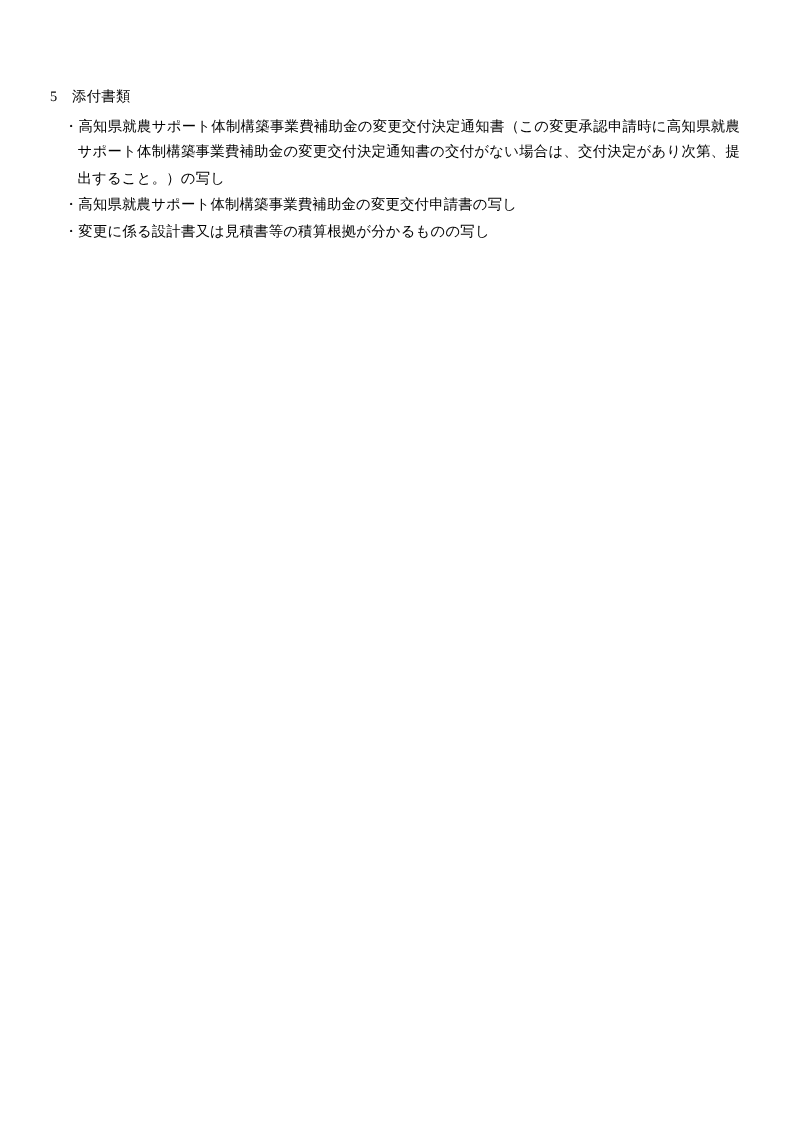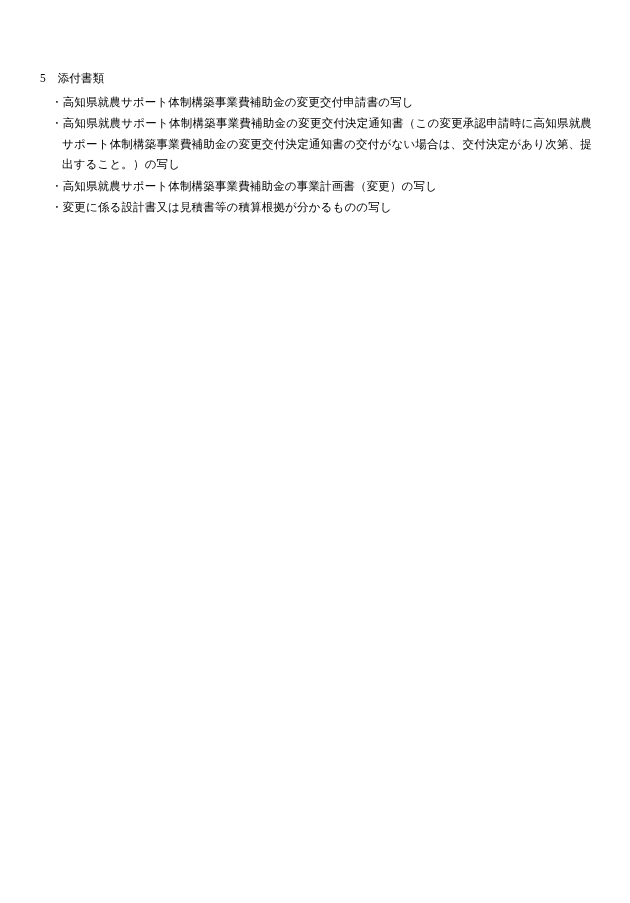--- a/index.html
+++ b/index.html
@@ -57,20 +57,19 @@
 </style>
 </head>
 <body>
 
 <div class="page">
   <div class="doc-body">
 
     <div class="section-heading">5　添付書類</div>
 
     <ul class="list">
+      <li class="list-item"><span class="bullet">・</span><span>高知県就農サポート体制構築事業費補助金の変更交付決定通知書（この変更承認申請時に高知県就農サポート体制構築事業費補助金の変更交付決定通知書の交付がない場合は、交付決定があり次第、提出すること。）の写し</span></li>
       <li class="list-item"><span class="bullet">・</span><span>高知県就農サポート体制構築事業費補助金の変更交付申請書の写し</span></li>
-      <li class="list-item"><span class="bullet">・</span><span>高知県就農サポート体制構築事業費補助金の変更交付決定通知書（この変更承認申請時に高知県就農サポート体制構築事業費補助金の変更交付決定通知書の交付がない場合は、交付決定があり次第、提出すること。）の写し</span></li>
-      <li class="list-item"><span class="bullet">・</span><span>高知県就農サポート体制構築事業費補助金の事業計画書（変更）の写し</span></li>
       <li class="list-item"><span class="bullet">・</span><span>変更に係る設計書又は見積書等の積算根拠が分かるものの写し</span></li>
     </ul>
 
   </div>
 </div>
 
 </body></html>

